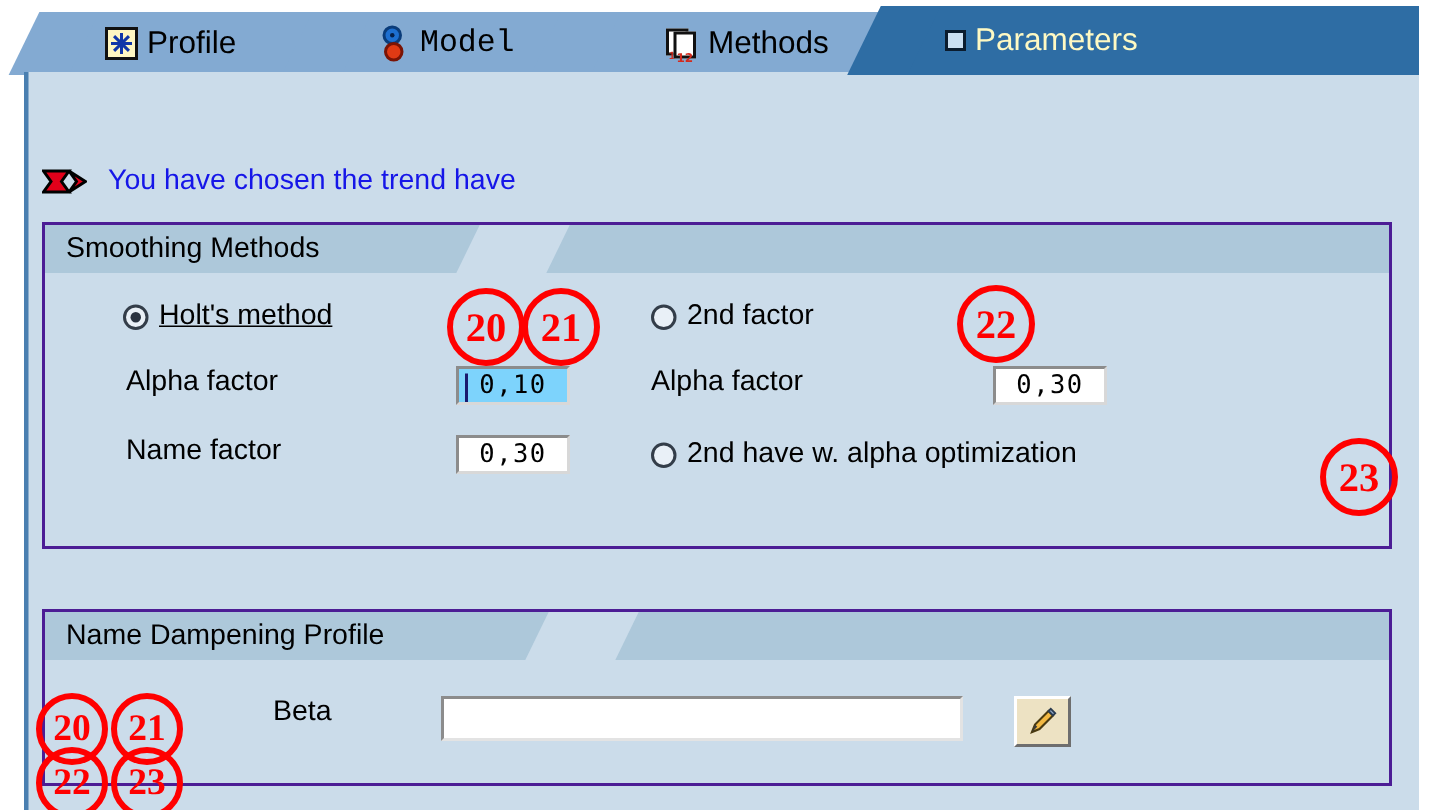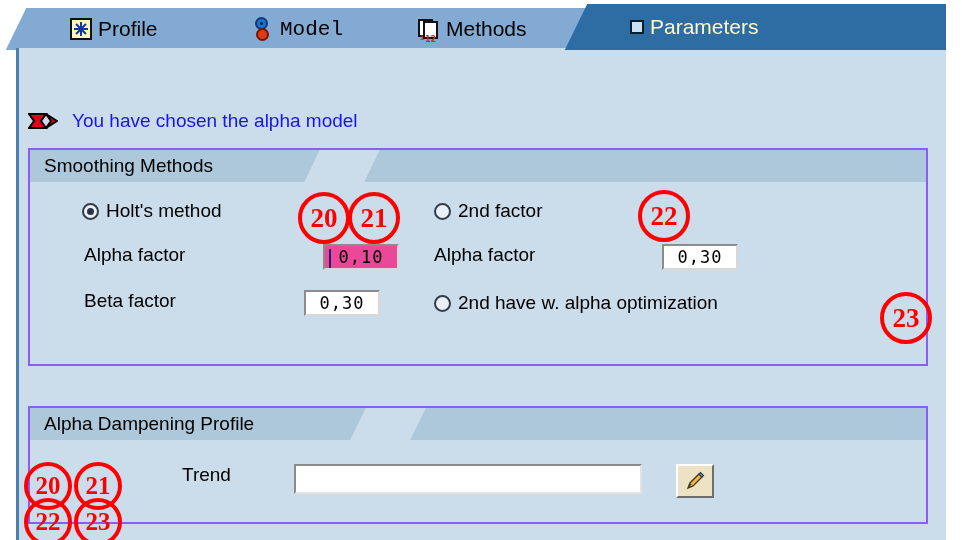--- a/index.html
+++ b/index.html
@@ -56,21 +56,21 @@
     transform-origin:center;
   }
   .ico-model{position:relative;}
   .ico-model .g1,.ico-model .g2{
     position:absolute;width:13px;height:13px;border-radius:50%;
   }
   .ico-model .g1{left:3px;top:-1px;background:#1D6FD0;border:2px solid #0A3C7A;box-sizing:border-box;}
   .ico-model .g1::after{content:"";position:absolute;left:3px;top:3px;width:3px;height:3px;background:#06204a;border-radius:50%;}
   .ico-model .g2{left:4px;top:10px;background:#E03A14;border:2px solid #7A1405;box-sizing:border-box;}
 
-  .ico-horizons{position:relative;width:22px;height:22px;}
+  .ico-horizons{position:relative;width:22px;height:22px;margin-left:26px;}
   .ico-horizons .pg{position:absolute;left:0;top:1px;width:15px;height:18px;background:#fff;border:2px solid #111;box-sizing:border-box;}
   .ico-horizons .pg .hd{height:5px;background:#D32B1E;}
   .ico-horizons .pg .bd{font-size:7px;line-height:8px;color:#D32B1E;text-align:center;font-weight:bold;}
   .ico-horizons .pg2{position:absolute;left:5px;top:3px;width:15px;height:18px;background:#fff;border:2px solid #111;box-sizing:border-box;}
   .ico-horizons .pg2 .hd{height:5px;background:#D32B1E;}
   .ico-horizons .pg2 .bd{font-size:8px;line-height:11px;color:#D32B1E;text-align:center;font-weight:bold;font-family:"DejaVu Sans",sans-serif;}
 
   .ico-square{
     width:14px;height:14px;flex:0 0 14px;
     background:#CBE0F2;border:2px solid #0b1c2e;box-sizing:border-box;
@@ -98,21 +98,21 @@
   }
   .msg-icon svg{display:block;}
   .msg-text{
     font-size:19px;color:#1616E8;white-space:nowrap;
   }
 
   
   .group{
     position:absolute;
     background:#CBDCEA;
-    border:2px solid #8b5cf6;
+    border:2px solid #4c1d95;
     box-sizing:border-box;
   }
   .group .ghead{
     position:relative;height:32px;background:#ADC8DA;
     display:flex;align-items:center;
     overflow:hidden;
   }
   .group .ghead .gtitle{
     font-size:19px;color:#000;padding-left:14px;white-space:nowrap;position:relative;z-index:2;
   }
@@ -146,21 +146,21 @@
   .field-input{
     height:26px;box-sizing:border-box;
     border-top:2px solid #8c8c8c;border-left:2px solid #8c8c8c;
     border-right:2px solid #d8d8d8;border-bottom:2px solid #d8d8d8;
     background:#ffffff;
     font-family:"DejaVu Sans Mono","Liberation Mono",monospace;
     font-size:17px;color:#000;
     display:flex;align-items:center;justify-content:center;
     letter-spacing:1px;
   }
-  .field-input.focused{background:#ec4899;position:relative;margin-left:19px;}
+  .field-input.focused{background:#7dd3fc;position:relative;}
   .field-input.focused::before{
     content:"";position:absolute;left:4px;top:3px;width:2px;height:19px;background:#1a1a6e;
   }
 
   
   .name-label-box{
     font-size:19px;color:#000;white-space:nowrap;
   }
   .name-input{
     height:30px;box-sizing:border-box;
@@ -231,71 +231,71 @@
   <div class="panel-top-line"></div>
   <div class="panel"></div>
 
   <div class="msgline">
     <span class="msg-icon">
       <svg width="30" height="18" viewBox="0 0 30 18">
         <path d="M1,2 L18,2 L13,9 L18,16 L1,16 L6,9 Z" fill="#E2001A" stroke="#000" stroke-width="2"></path>
         <path d="M18,2 L29,9 L18,16 L23,9 Z" fill="#E2001A" stroke="#000" stroke-width="2"></path>
       </svg>
     </span>
-    <span class="msg-text">You have chosen the alpha model</span>
+    <span class="msg-text">You have chosen the trend have</span>
   </div>
 
   <div class="group" id="grp-smoothing">
     <div class="ghead">
       <span class="gtitle">Smoothing Methods</span>
       <span class="slant"></span>
     </div>
     <div class="gbody">
 
-      <div class="radio-row" style="left:52px;top:18px;">
+      <div class="radio-row" style="left:52px;top:18px;text-decoration:underline;">
         <span class="radio on"></span>
         <span class="radio-label">Holt's method</span>
       </div>
 
       <div class="radio-row" style="left:404px;top:18px;">
         <span class="radio"></span>
         <span class="radio-label">2nd factor</span>
       </div>
 
       <div class="field-row" style="left:54px;top:62px;">
         <span class="field-label" style="width:220px;">Alpha factor</span>
         <span class="field-input focused" style="width:76px;">0,10</span>
       </div>
 
       <div class="field-row" style="left:404px;top:62px;">
         <span class="field-label" style="width:228px;">Alpha factor</span>
         <span class="field-input" style="width:76px;">0,30</span>
       </div>
 
       <div class="field-row" style="left:54px;top:108px;">
-        <span class="field-label" style="width:220px;">Beta factor</span>
+        <span class="field-label" style="width:220px;">Name factor</span>
         <span class="field-input" style="width:76px;">0,30</span>
       </div>
 
       <div class="radio-row" style="left:404px;top:110px;">
         <span class="radio"></span>
         <span class="radio-label">2nd have w. alpha optimization</span>
       </div>
 
     </div>
   </div>
 
   <div class="group" id="grp-trend">
     <div class="ghead">
-      <span class="gtitle">Alpha Dampening Profile</span>
+      <span class="gtitle">Name Dampening Profile</span>
       <span class="slant"></span>
     </div>
     <div class="gbody">
       <div class="field-row" style="left:152px;top:24px;">
-        <span class="name-label-box" style="width:112px;">Trend</span>
+        <span class="name-label-box" style="width:112px;">Beta</span>
         <span class="name-input" style="width:348px;" placeholder=""></span>
         <span style="width:34px;display:inline-block;"></span>
         <span class="pencil-btn">
           <svg width="22" height="22" viewBox="0 0 22 22">
             <path d="M4,18 L6,13 L15,4 L18,7 L9,16 Z" fill="#F2B842" stroke="#4a3a10" stroke-width="1.4"></path>
             <path d="M15,4 L18,7 L19.5,5.5 L16.5,2.5 Z" fill="#8FA8C8" stroke="#2b3b50" stroke-width="1.2"></path>
             <path d="M4,18 L6,13 L7.5,14.5 Z" fill="#3a3a3a"></path>
           </svg>
         </span>
       </div>

